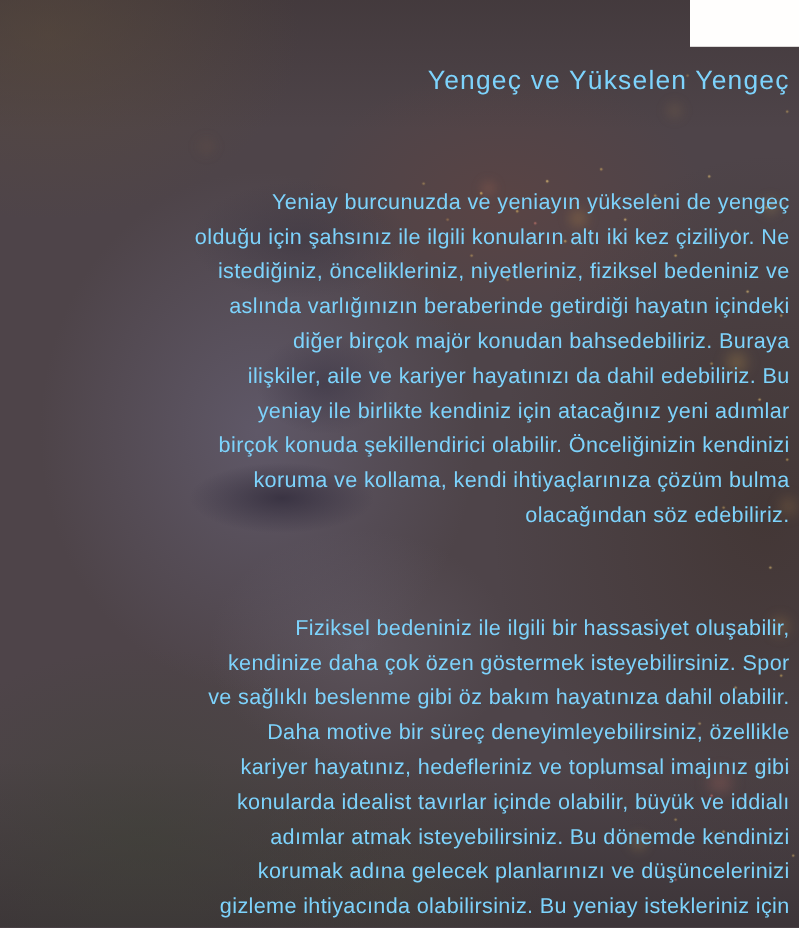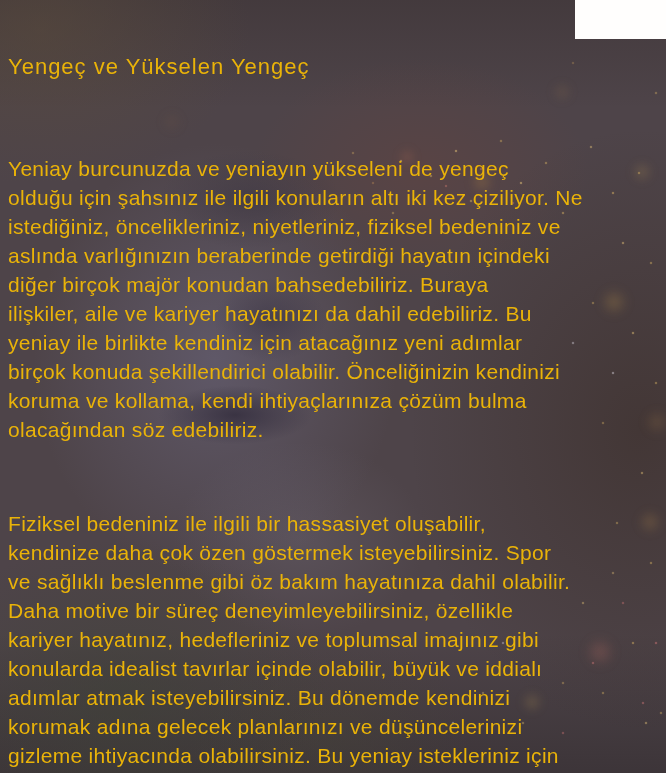--- a/index.html
+++ b/index.html
@@ -94,32 +94,32 @@
     left: 575px; top: 0;
     width: 91px; height: 39px;
     background: #fffefd;
   }
 
   
   .text-layer {
     position: absolute;
     inset: 0;
     padding: 16px 8px 0;
-    text-align: left;
-    color: #eab308;
+    text-align: right;
+    color: #7dd3fc;
     white-space: pre;
   }
   .title {
     font-size: 22px;
     font-weight: 400;
     line-height: 29px;
     letter-spacing: 1px;
   }
   .para {
-    font-size: 21px;
+    font-size: 18px;
     line-height: 29px;
     letter-spacing: 0.3px;
   }
   .para-1 { margin-top: 37px; }
   .para-2 { margin-top: 29px; }
 </style>
 </head>
 <body>
 
 <div class="canvas">

